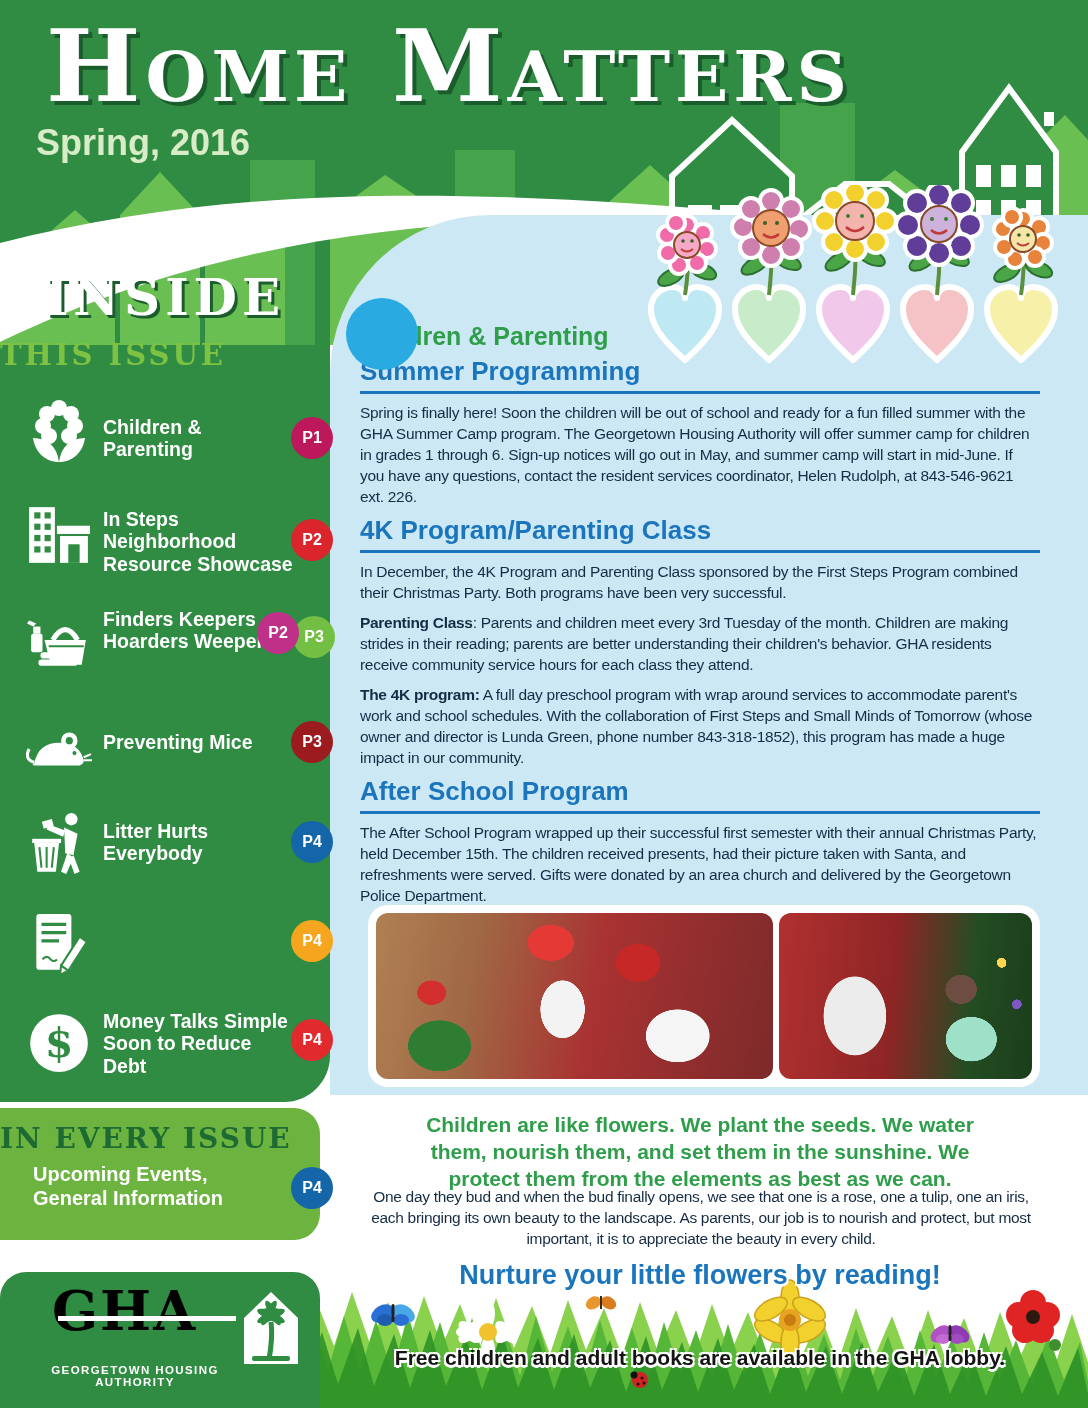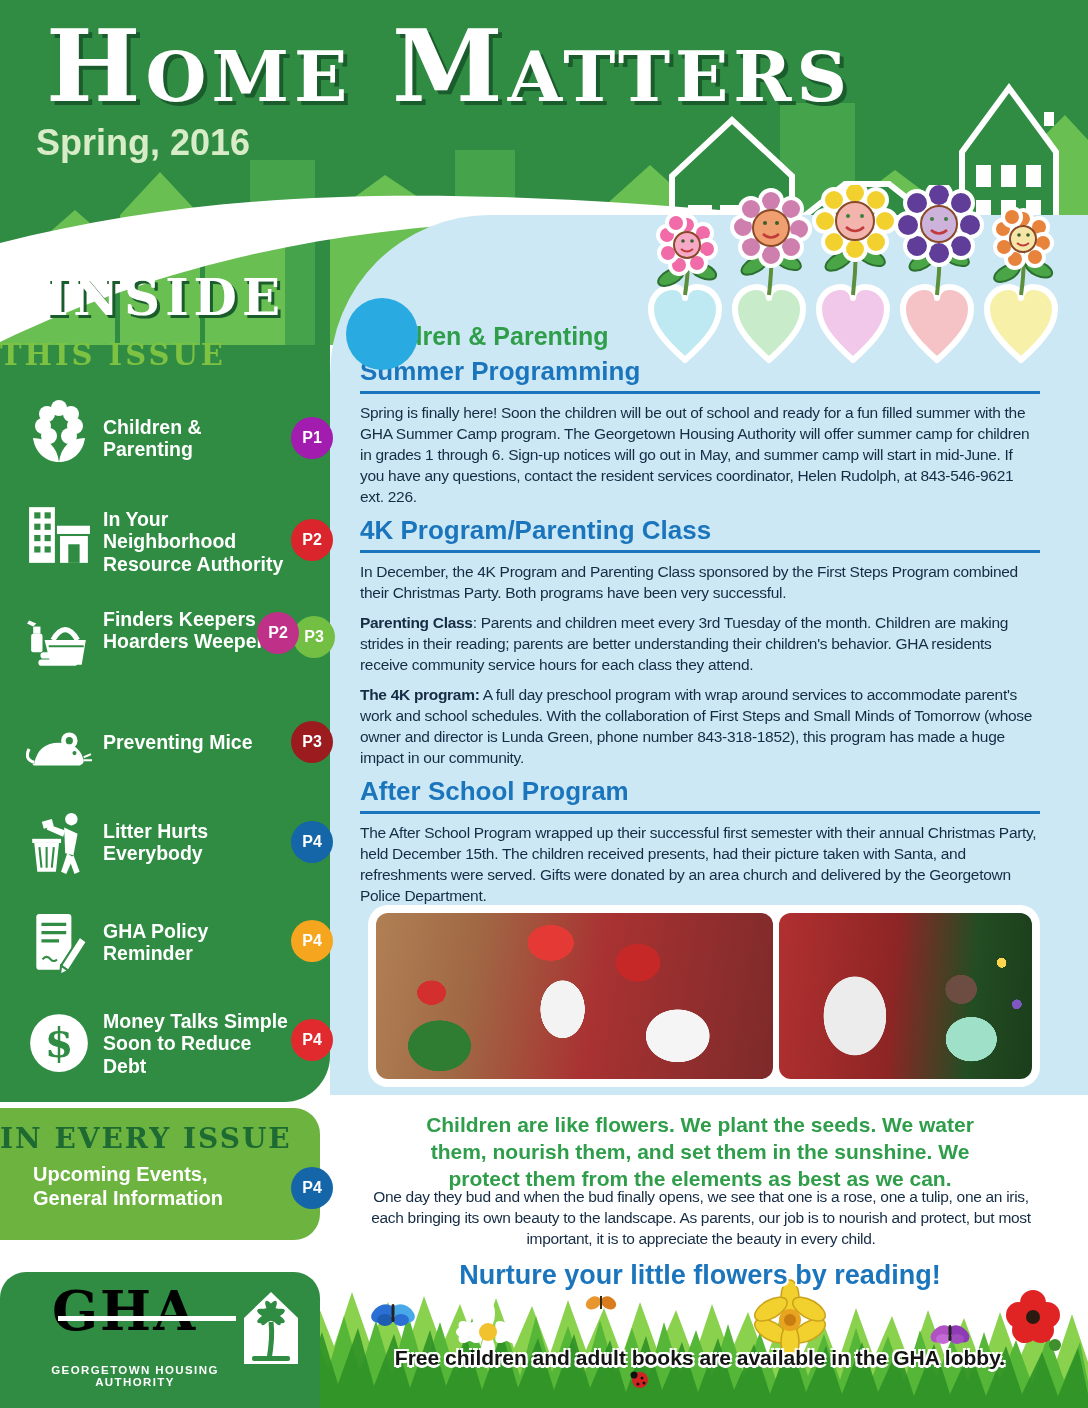--- a/index.html
+++ b/index.html
@@ -271,39 +271,39 @@
         <circle cx="38" cy="38" r="8"></circle>
         <circle cx="18" cy="38" r="8"></circle>
         <circle cx="12" cy="28" r="8"></circle>
         <circle cx="16" cy="16" r="8"></circle>
       <path d="M28,64 C14,64 4,54 2,40 C16,40 26,48 28,64 Z"></path>
       <path d="M28,64 C42,64 52,54 54,40 C40,40 30,48 28,64 Z"></path>
     </g>
     <circle cx="28" cy="26" r="7" fill="#2f8c42"></circle>
   </svg>
   <div class="abs si-label" style="top:416px">Children &amp; Parenting</div>
-  <div class="abs badge" style="left: 291px; top: 417px; background: #a21caf;">P1</div>
+  <div class="abs badge" style="left: 291px; top: 417px; background: #be185d;">P1</div>
 
   <svg class="abs si-icon" style="top:502px" viewBox="0 0 64 58" width="64" height="58">
     <rect x="3" y="2" width="25" height="54" fill="#ffffff"></rect>
     <g fill="#2f8c42">
       <rect x="8" y="7" width="6" height="6"></rect>
         <rect x="18" y="7" width="6" height="6"></rect>
       <rect x="8" y="18" width="6" height="6"></rect>
         <rect x="18" y="18" width="6" height="6"></rect>
       <rect x="8" y="29" width="6" height="6"></rect>
         <rect x="18" y="29" width="6" height="6"></rect>
       <rect x="8" y="40" width="6" height="6"></rect>
         <rect x="18" y="40" width="6" height="6"></rect>
     </g>
     <rect x="30" y="20" width="32" height="8" fill="#ffffff"></rect>
     <rect x="33" y="30" width="27" height="26" fill="#ffffff"></rect>
     <rect x="41" y="38" width="11" height="18" fill="#2f8c42"></rect>
   </svg>
-  <div class="abs si-label" style="top:508px">In Your Neighborhood Resource Authority</div>
+  <div class="abs si-label" style="top:508px">In Steps Neighborhood Resource Showcase</div>
   <div class="abs badge" style="left: 291px; top: 519px; background: rgb(217, 37, 43);">P2</div>
 
   <svg class="abs si-icon" style="top:608px" viewBox="0 0 64 58" width="64" height="58">
     <g fill="#ffffff">
       <rect x="5" y="22" width="11" height="18" rx="2"></rect>
       <rect x="7" y="15" width="7" height="7"></rect>
       <path d="M7,15 L1,12 L3,9 L10,12 Z"></path>
       <path d="M18,28 H58 L54,52 H24 Z"></path>
       <rect x="14" y="40" width="34" height="6" rx="3"></rect>
       <rect x="12" y="47" width="38" height="6" rx="3"></rect>
@@ -348,21 +348,20 @@
     <rect x="6" y="2" width="34" height="54" rx="3" fill="#ffffff"></rect>
     <g stroke="#2f8c42" stroke-width="3">
       <path d="M11,12 H35 M11,20 H35 M11,28 H28"></path>
     </g>
     <path d="M12,46 q4,-5 8,0 q3,3 6,0" stroke="#2f8c42" stroke-width="2" fill="none"></path>
     <g>
       <path d="M30,52 L48,24 L55,29 L37,57 Z" fill="#ffffff" stroke="#2f8c42" stroke-width="2"></path>
       <path d="M30,52 L29,61 L37,57 Z" fill="#ffffff" stroke="#2f8c42" stroke-width="2"></path>
     </g>
   </svg>
-  <div class="abs si-label" style="top:920px">GHA Policy Reminder</div>
   <div class="abs badge" style="left: 291px; top: 920px; background: rgb(245, 166, 30);">P4</div>
 
   <svg class="abs si-icon" style="top:1010px" viewBox="0 0 64 64" width="64" height="64">
     <circle cx="32" cy="32" r="28" fill="#ffffff"></circle>
     <text x="32" y="46" text-anchor="middle" font-family="DejaVu Serif,serif" font-weight="bold" font-size="40" fill="#2f8c42">$</text>
   </svg>
   <div class="abs si-label" style="top:1010px">Money Talks Simple Soon to Reduce Debt</div>
   <div class="abs badge" style="left: 291px; top: 1019px; background: rgb(224, 42, 46);">P4</div>
 
   <div class="abs every-issue"></div>

